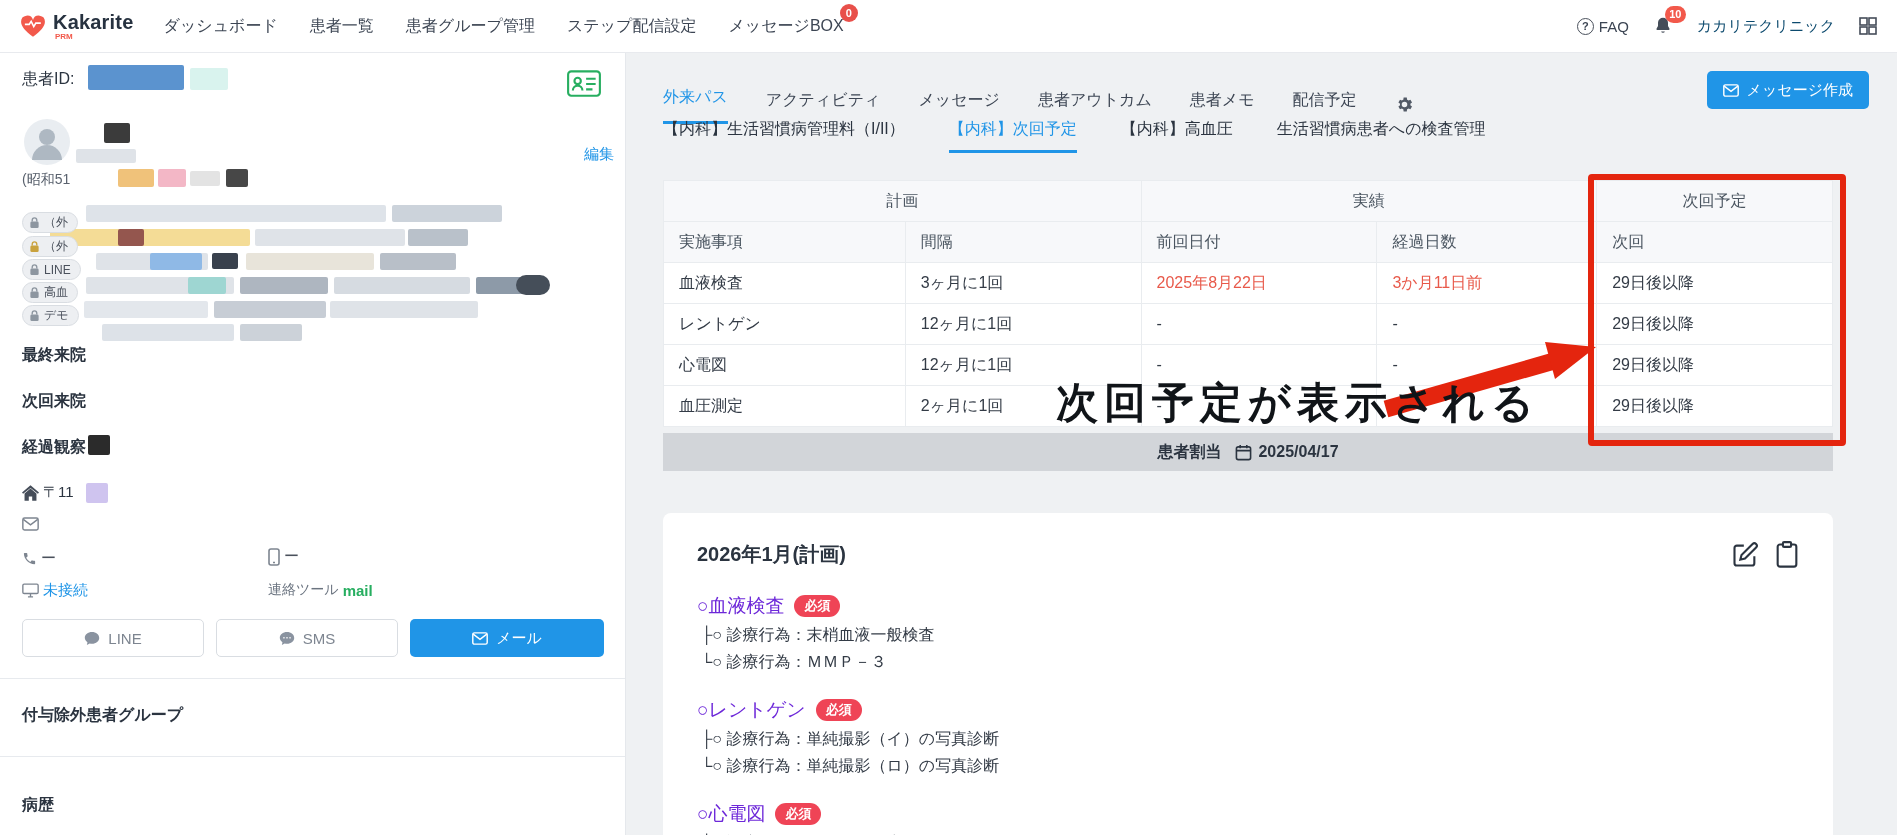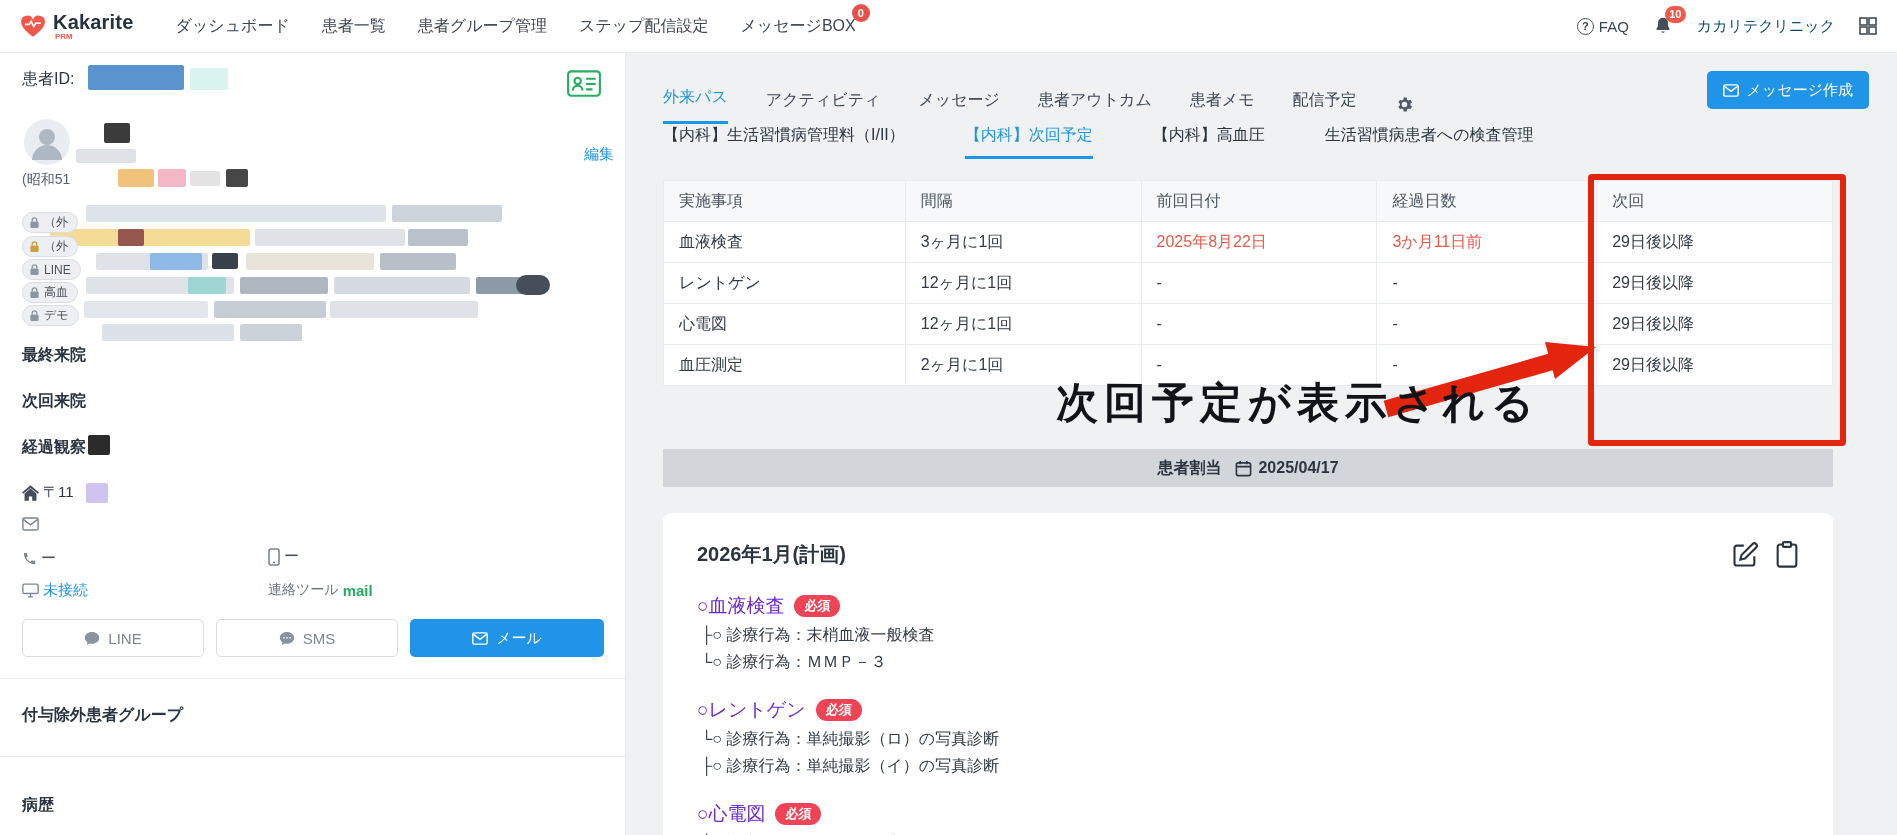--- a/index.html
+++ b/index.html
@@ -3,21 +3,21 @@
 <meta charset="utf-8">
 <style>
   *{margin:0;padding:0;box-sizing:border-box}
   html,body{width:1897px;height:835px}
   body{position:relative;overflow:hidden;background:#eff1f3;font-family:"Liberation Sans","DejaVu Sans",sans-serif;color:#2b3440}
   a{text-decoration:none;color:inherit;cursor:pointer}
   svg{display:block}
 
   
   .navbar{position:absolute;top:0;left:0;width:100%;height:53px;background:#fff;border-bottom:1px solid #e8eaee;display:flex;align-items:center;padding:0 20px;z-index:30}
-  .brand{display:flex;align-items:center;gap:7px;margin-right:42px}
+  .brand{display:flex;align-items:center;gap:7px;margin-right:30px}
   .brand-txt{line-height:1}
   .brand-name{font-size:20px;font-weight:700;color:#273240;letter-spacing:.2px}
   .brand-sub{font-size:8px;color:#f2594b;font-weight:700;display:block;margin-top:1px;margin-left:2px}
   .nav-links{display:flex;gap:32px;align-items:center}
   .nav-link{font-size:16px;color:#3c4553;font-weight:500;white-space:nowrap}
   .nav-msgbox{position:relative}
   .nav-badge{position:absolute;top:-12px;right:-14px;min-width:18px;height:18px;border-radius:9px;background:#e8504a;color:#fff;font-size:11px;line-height:18px;text-align:center;padding:0 4px;font-weight:700}
   .nav-right{margin-left:auto;display:flex;align-items:center;gap:24px}
   .faq{display:flex;align-items:center;gap:5px;font-size:15px;color:#3c4553}
   .qmark{width:17px;height:17px;border:1.5px solid #4a515c;border-radius:50%;font-size:11px;display:inline-flex;align-items:center;justify-content:center;font-weight:700}
@@ -37,29 +37,29 @@
   .btn-mail{width:194px;height:38px;border:none;border-radius:5px;background:#2095e7;color:#fff;font-size:15px;display:flex;align-items:center;justify-content:center;gap:8px;font-weight:500;cursor:pointer}
   .divider{position:absolute;left:0;width:100%;border-top:1px solid #e7eaee}
 
   
   .main{position:absolute;top:53px;left:626px;right:0;bottom:0;overflow:hidden}
   .tabs{position:absolute;left:37px;top:34px;display:flex;gap:38px;align-items:flex-end;z-index:2}
   .tab{font-size:16px;color:#3c4553;padding-bottom:13px;white-space:nowrap}
   .tab.active{color:#2095e7;border-bottom:3px solid #2095e7;font-weight:500}
   .tab-gear{padding-bottom:10px}
   .compose-btn{position:absolute;top:18px;right:28px;height:38px;background:#2095e7;border:none;border-radius:5px;color:#fff;font-size:15px;display:flex;align-items:center;gap:8px;padding:0 16px;font-weight:500;cursor:pointer;z-index:2}
-  .subtabs{position:absolute;left:37px;top:72px;display:flex;gap:60px;z-index:2}
+  .subtabs{position:absolute;left:37px;top:66px;display:flex;gap:44px;z-index:2}
   .subtab{font-size:16px;color:#2b3440;padding-bottom:10px;font-weight:500;white-space:nowrap}
   .subtab.active{color:#2095e7;border-bottom:3px solid #2095e7}
   .care-table{position:absolute;left:37px;top:127px;width:1170px;border-collapse:collapse;background:#fff;font-size:16px;z-index:1}
   .care-table th,.care-table td{border:1px solid #e9ecef;padding:0 15px;height:41px;font-weight:400;text-align:left;color:#333b46}
   .care-table thead th{background:#f7f8fa;color:#4a5560}
   .care-table .group-h{text-align:center}
   .care-table td.red{color:#e8594a}
-  .assign-bar{position:absolute;left:37px;top:396px;width:1170px;height:38px;background:#d2d5d9;display:flex;align-items:center;justify-content:center;gap:6px;font-size:16px;font-weight:700;color:#2b3440;z-index:1}
+  .assign-bar{position:absolute;left:37px;top:380px;width:1170px;height:38px;background:#d2d5d9;display:flex;align-items:center;justify-content:center;gap:6px;font-size:16px;font-weight:700;color:#2b3440;z-index:1}
   .highlight-box{position:absolute;left:962px;top:121px;width:258px;height:272px;border:6px solid #e4250e;border-radius:4px;pointer-events:none;z-index:10}
   .annotation-arrow{position:absolute;left:740px;top:264px;z-index:10;pointer-events:none}
   .annotation-text{position:absolute;left:430px;top:322px;font-size:42px;font-weight:800;color:#101418;letter-spacing:6px;z-index:11;white-space:nowrap}
   .plan-card{position:absolute;left:37px;top:460px;width:1170px;height:420px;background:#fff;border-radius:8px;padding:28px 34px;z-index:1}
   .plan-head{display:flex;align-items:flex-start}
   .plan-title{font-size:20px;font-weight:700;color:#2b3440}
   .plan-icons{margin-left:auto;display:flex;gap:16px}
   .plan-icons span{cursor:pointer}
   .plan-group{margin-top:24px}
   .pg-head{display:flex;align-items:center;gap:10px}
@@ -338,20 +338,25 @@
   <table class="care-table">
     <colgroup>
         <col style="width:242px">
         <col style="width:236px">
         <col style="width:236px">
         <col style="width:220px">
         <col style="width:236px">
       </colgroup>
     <thead>
       <tr>
+        <th colspan="2" class="group-h">計画</th>
+        <th colspan="2" class="group-h">実績</th>
+        <th class="group-h">次回予定</th>
+      </tr>
+      <tr>
         <th>実施事項</th>
         <th>間隔</th>
         <th>前回日付</th>
         <th>経過日数</th>
         <th>次回</th>
       </tr>
     </thead>
     <tbody>
       <tr>
         <td>血液検査</td>
@@ -428,22 +433,22 @@
       </div>
       <div class="pg-item">├○ 診療行為：末梢血液一般検査</div>
       <div class="pg-item">└○ 診療行為：ＭＭＰ－３</div>
     </div>
 
     <div class="plan-group">
       <div class="pg-head">
         <span class="pg-name">○レントゲン</span>
         <span class="badge-req">必須</span>
       </div>
+      <div class="pg-item">├○ 診療行為：単純撮影（イ）の写真診断</div>
       <div class="pg-item">└○ 診療行為：単純撮影（ロ）の写真診断</div>
-      <div class="pg-item">├○ 診療行為：単純撮影（イ）の写真診断</div>
     </div>
 
     <div class="plan-group">
       <div class="pg-head">
         <span class="pg-name">○心電図</span>
         <span class="badge-req">必須</span>
       </div>
       <div class="pg-item">├○ 診療行為：ホルター型心電図検査</div>
 
     </div>

